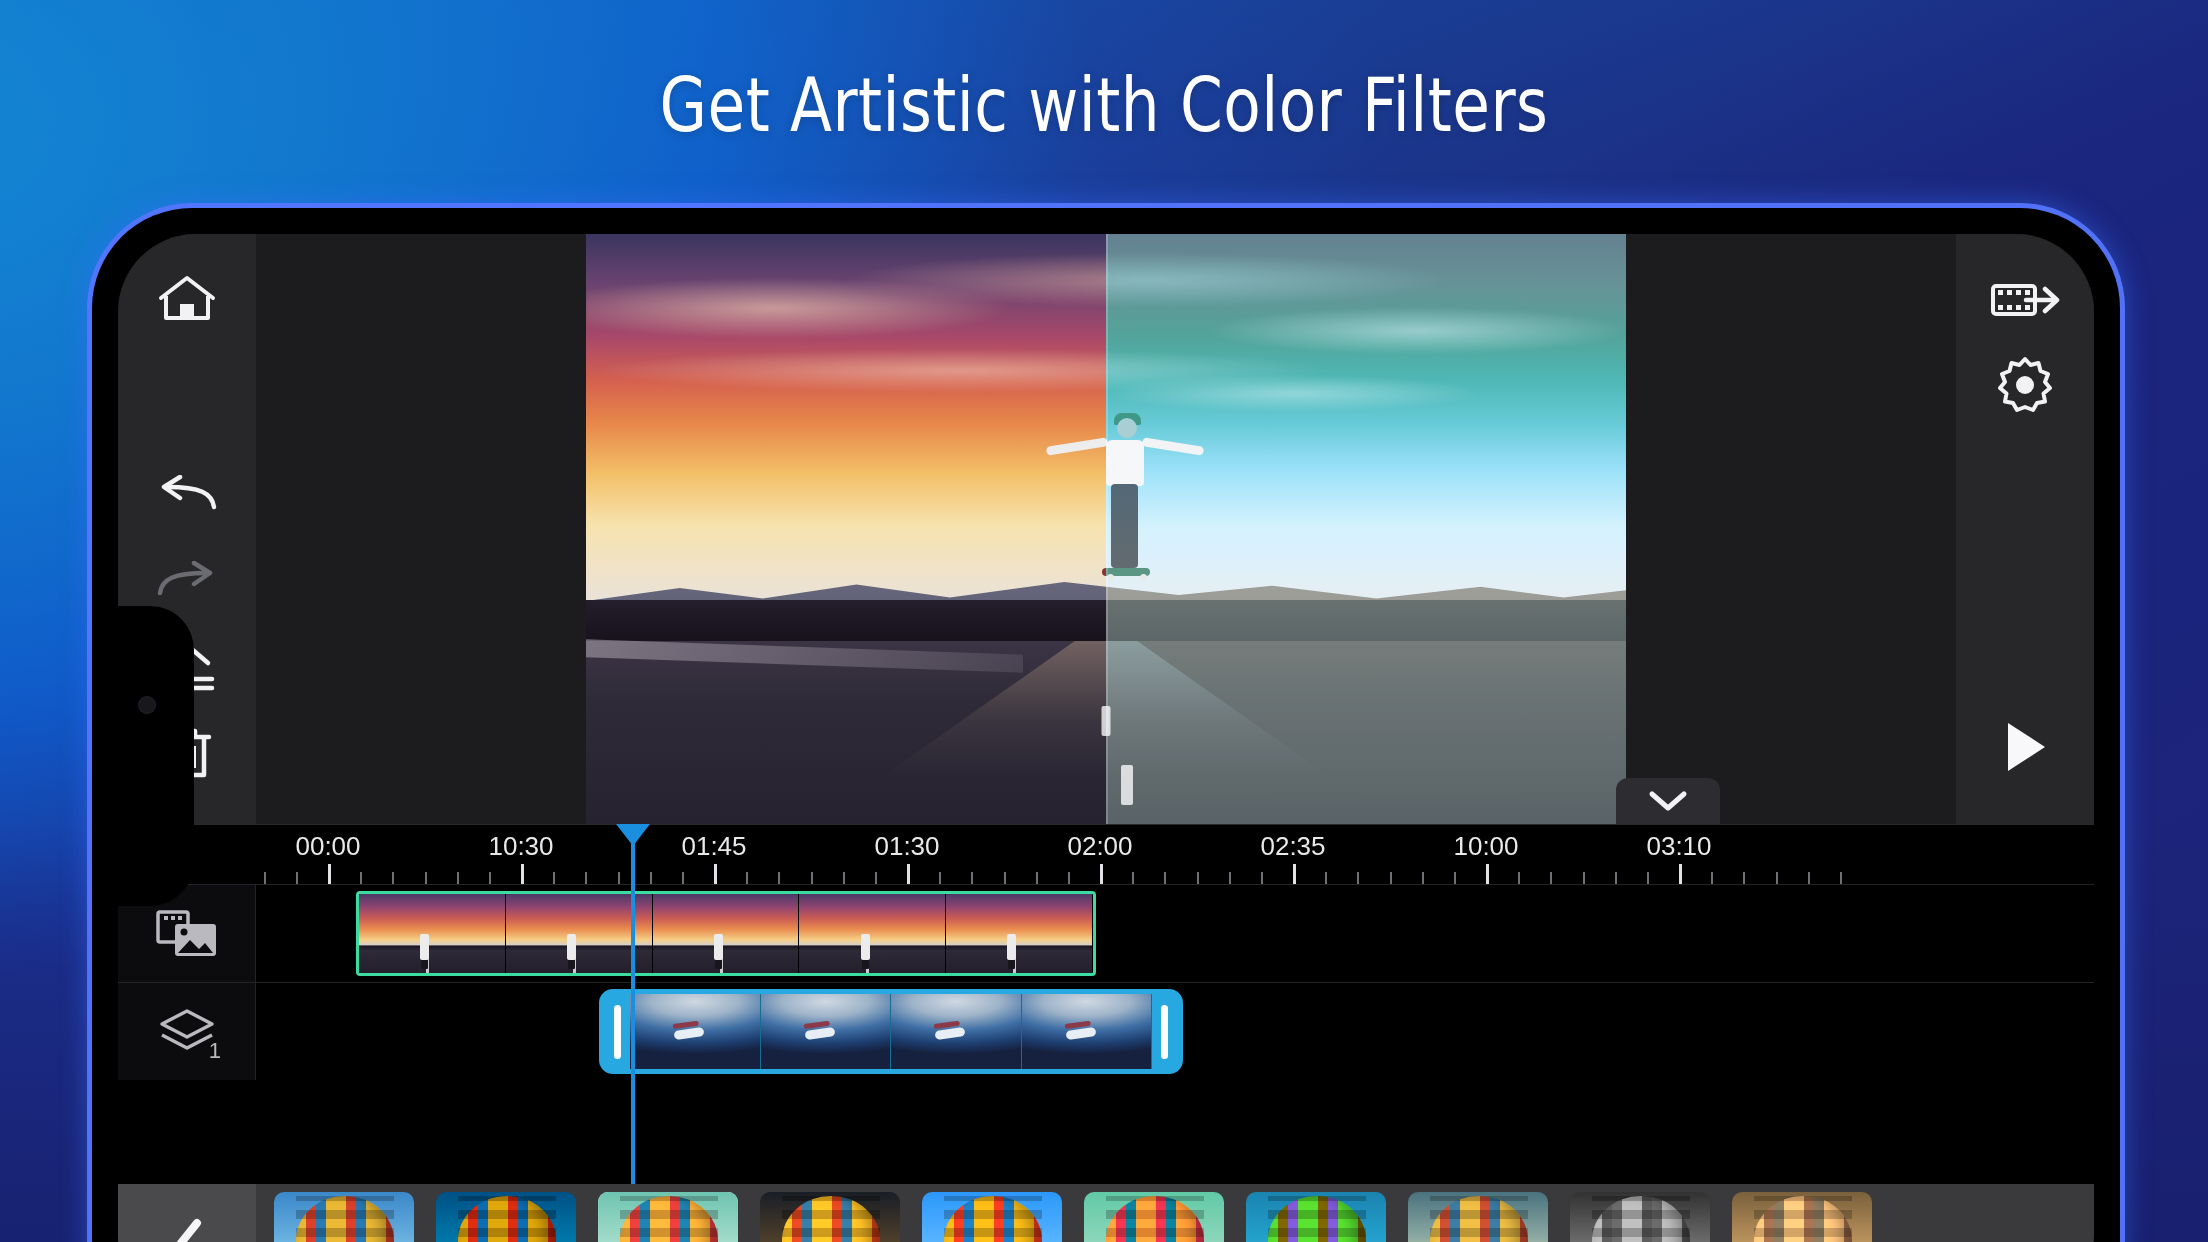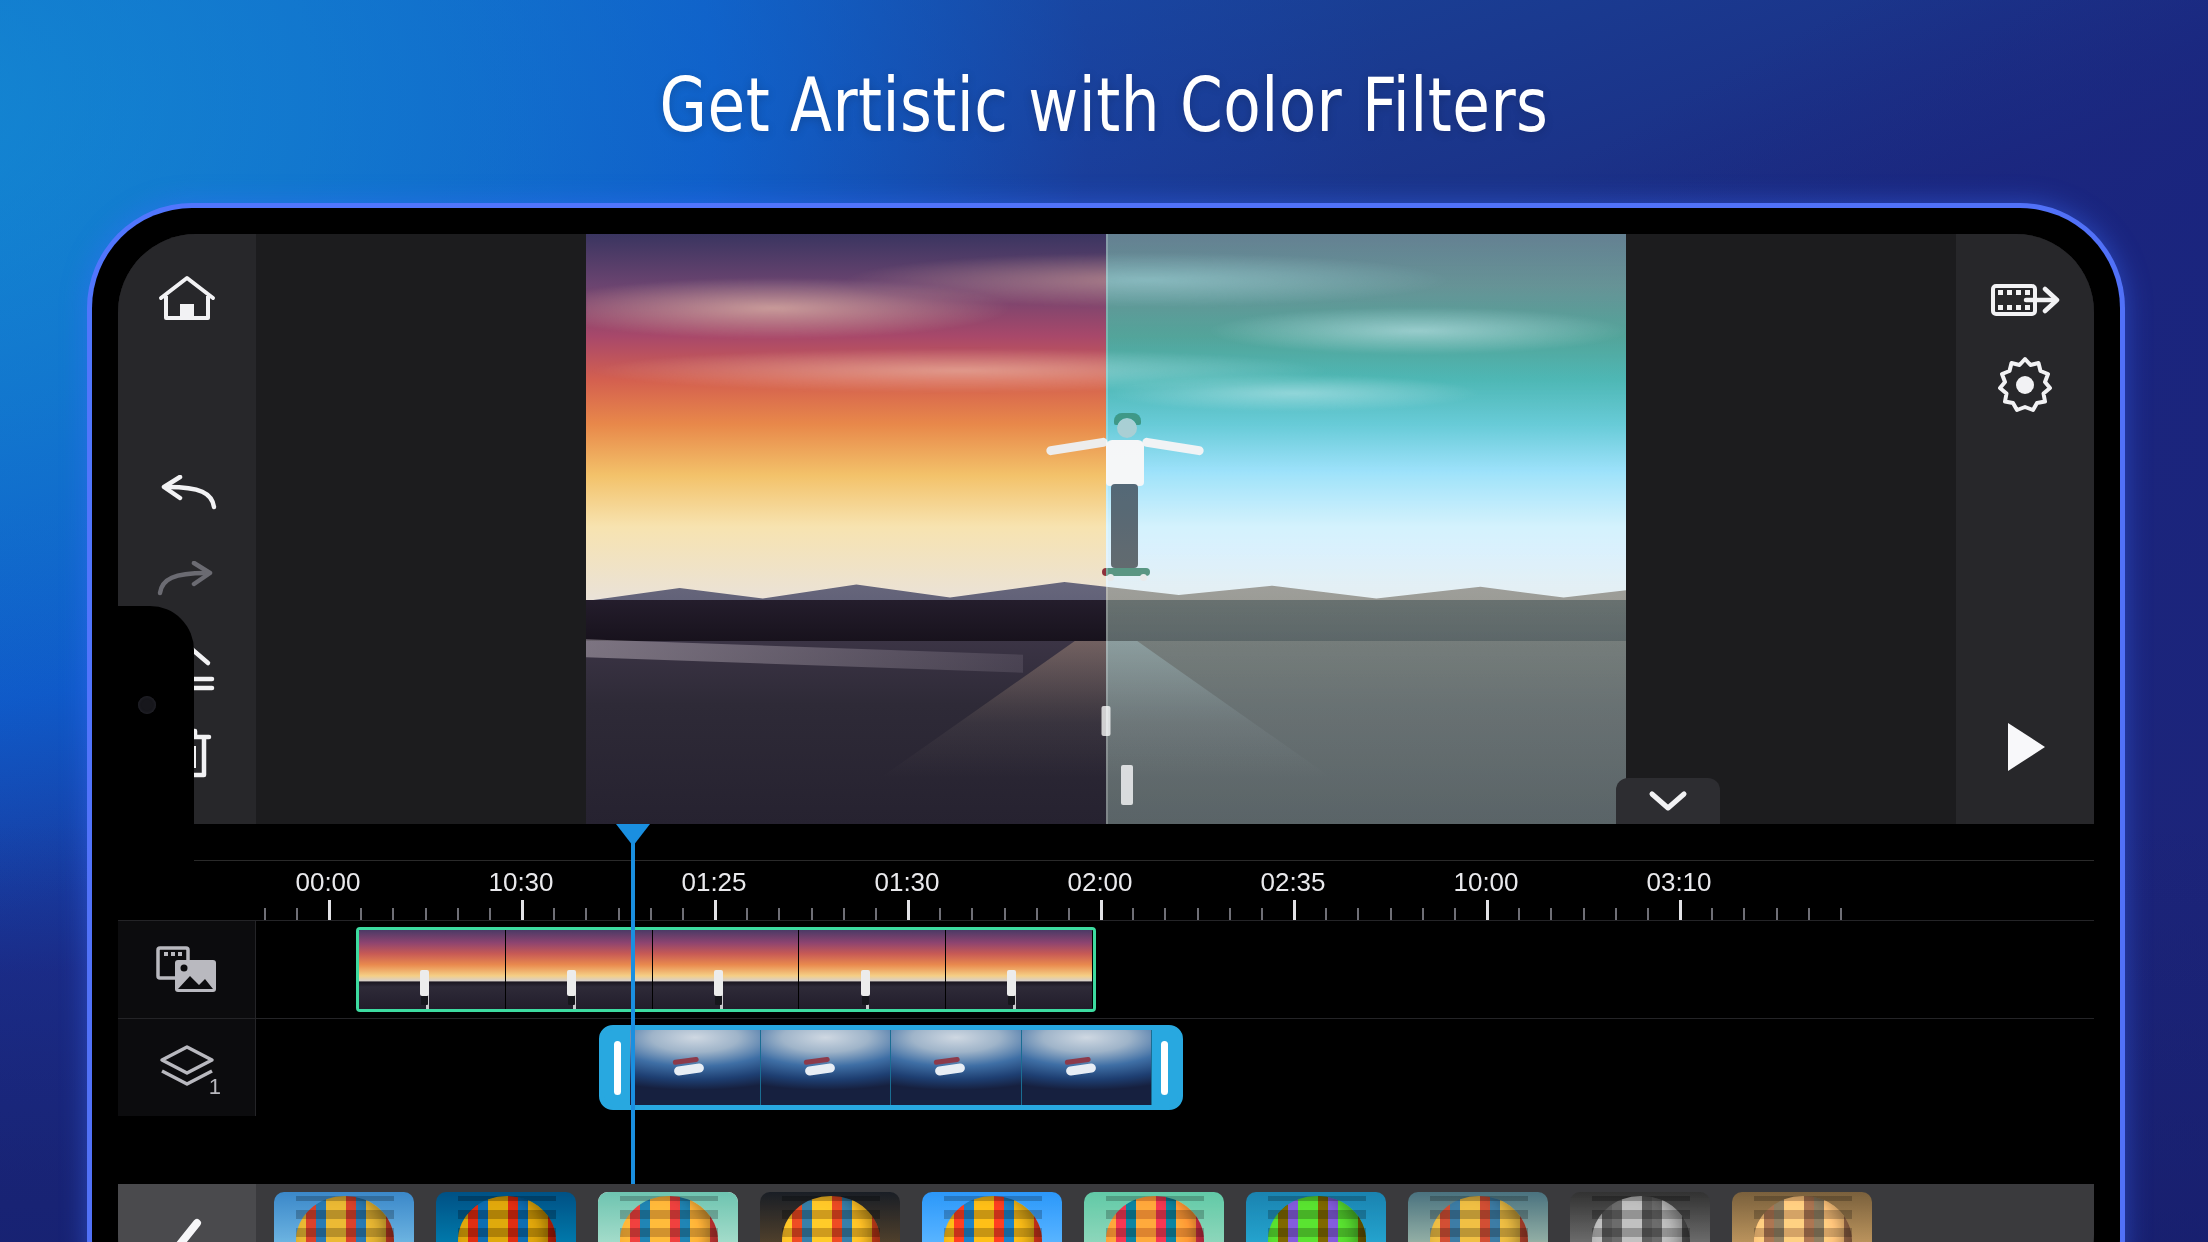--- a/index.html
+++ b/index.html
@@ -266,21 +266,20 @@
     background: #000;
     position: relative;
     min-height: 0;
   }
   .ruler {
     height: 60px;
     position: relative;
     background: #000;
     border-top: 1px solid #2a2a2a;
     overflow: hidden;
-    margin-top: 36px;
   }
   .ruler-label {
     position: absolute;
     top: 6px;
     color: #e9e9ec;
     font-size: 26px;
     transform: translateX(-50%);
     white-space: nowrap;
   }
   .tick {
@@ -576,21 +575,21 @@
             <div style="height:34px"></div>
           </div>
         </div>
 
         <div class="timeline">
           <div class="ruler" id="ruler">
               <div class="ruler-label" style="left: 210px;">00:00</div>
               <div class="tick major" style="left: 210px;"></div>
               <div class="ruler-label" style="left: 403px;">10:30</div>
               <div class="tick major" style="left: 403px;"></div>
-              <div class="ruler-label" style="left: 596px;">01:25</div>
+              <div class="ruler-label" style="left: 596px;">01:45</div>
               <div class="tick major" style="left: 596px;"></div>
               <div class="ruler-label" style="left: 789px; text-align: center;">01:30</div>
               <div class="tick major" style="left: 789px;"></div>
               <div class="ruler-label" style="left: 982px;">02:00</div>
               <div class="tick major" style="left: 982px;"></div>
               <div class="ruler-label" style="left: 1175px;">02:35</div>
               <div class="tick major" style="left: 1175px;"></div>
               <div class="ruler-label" style="left: 1368px;">10:00</div>
               <div class="tick major" style="left: 1368px;"></div>
               <div class="ruler-label" style="left: 1561px;">03:10</div>

